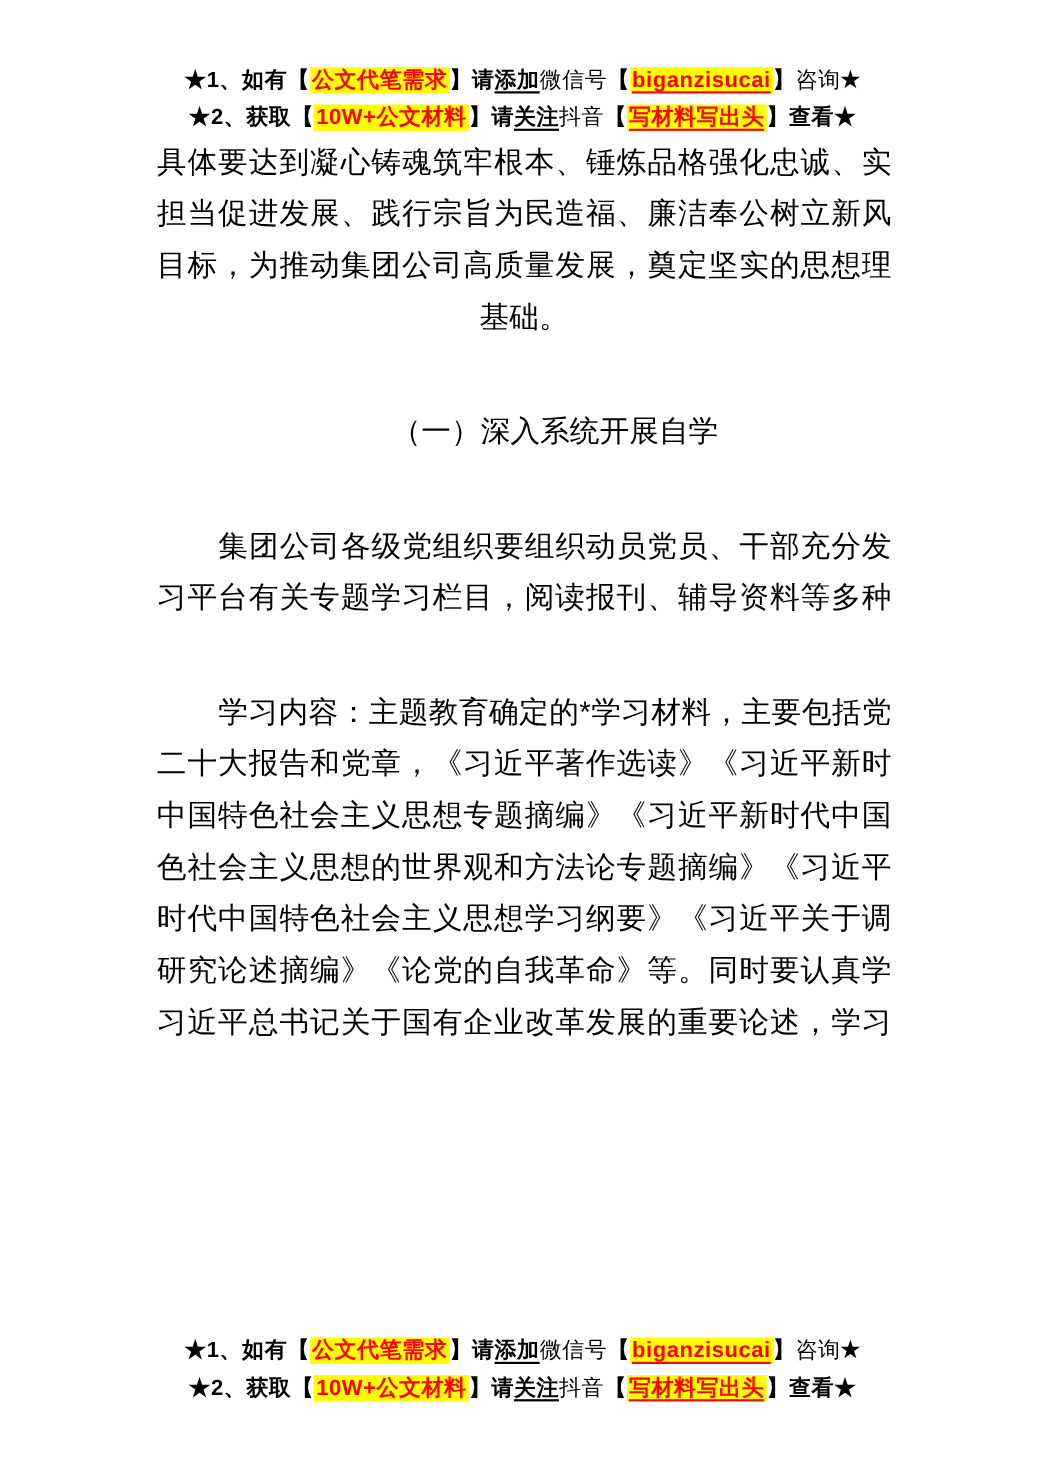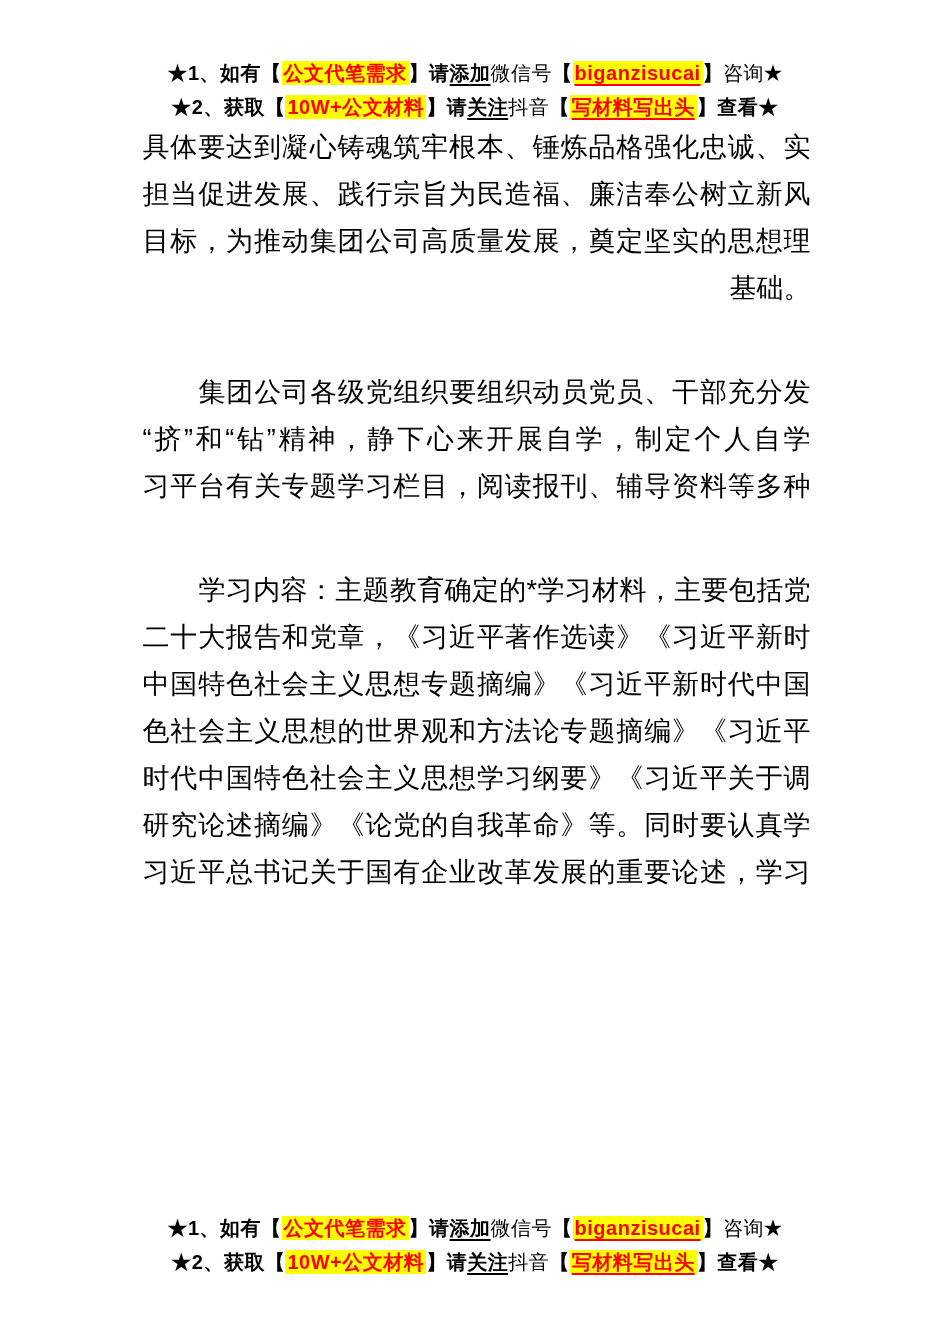--- a/index.html
+++ b/index.html
@@ -40,41 +40,43 @@
   }
   .block + .block { margin-top: 57px; }
   .line {
     font-size: 27px;
     line-height: 47px;
     height: 47px;
     overflow: hidden;
     text-align: justify;
     text-align-last: justify;
   }
-  .line.noju { text-align: right; text-align-last: auto; }
+  .line.noju { text-align: center; text-align-last: auto; }
   .line.indent { text-indent: 56px; }
 </style>
 </head>
 <body>
 
 <div class="page">
   <div class="ad ad-header" id="header">
       <div class="ad-line"><span class="run bold">★1、如有【</span><span class="run bold red hl">公文代笔需求</span><span class="run bold">】请</span><span class="run bold ul">添加</span><span class="run">微信号</span><span class="run bold">【</span><span class="run bold red hl ul">biganzisucai</span><span class="run bold">】</span><span class="run">咨询</span><span class="run bold">★</span></div>
       <div class="ad-line"><span class="run bold">★2、获取【</span><span class="run bold red hl">10W+公文材料</span><span class="run bold">】请</span><span class="run bold ul">关注</span><span class="run">抖音</span><span class="run bold">【</span><span class="run bold red hl ul">写材料写出头</span><span class="run bold">】</span><span class="run bold">查看</span><span class="run bold">★</span></div>
     </div>
   <div class="content" id="content">
       <div class="block paragraph">
         <div class="line">具体要达到凝心铸魂筑牢根本、锤炼品格强化忠诚、实干</div>
         <div class="line">担当促进发展、践行宗旨为民造福、廉洁奉公树立新风的</div>
         <div class="line">目标，为推动集团公司高质量发展，奠定坚实的思想理论</div>
         <div class="line noju">基础。</div>
       </div>
+      <div class="block heading">
+        <div class="line noju indent">（一）深入系统开展自学</div>
+      </div>
       <div class="block paragraph">
         <div class="line indent">集团公司各级党组织要组织动员党员、干部充分发挥</div>
-        <div class="line">“挤”和“钻”精神，静下心来开展自学，制定个人自学</div>
         <div class="line">习平台有关专题学习栏目，阅读报刊、辅导资料等多种途</div>
       </div>
       <div class="block paragraph">
         <div class="line indent">学习内容：主题教育确定的*学习材料，主要包括党的</div>
         <div class="line">二十大报告和党章，《习近平著作选读》《习近平新时代</div>
         <div class="line">中国特色社会主义思想专题摘编》《习近平新时代中国特</div>
         <div class="line">色社会主义思想的世界观和方法论专题摘编》《习近平新</div>
         <div class="line">时代中国特色社会主义思想学习纲要》《习近平关于调查</div>
         <div class="line">研究论述摘编》《论党的自我革命》等。同时要认真学习</div>
         <div class="line">习近平总书记关于国有企业改革发展的重要论述，学习习</div>

